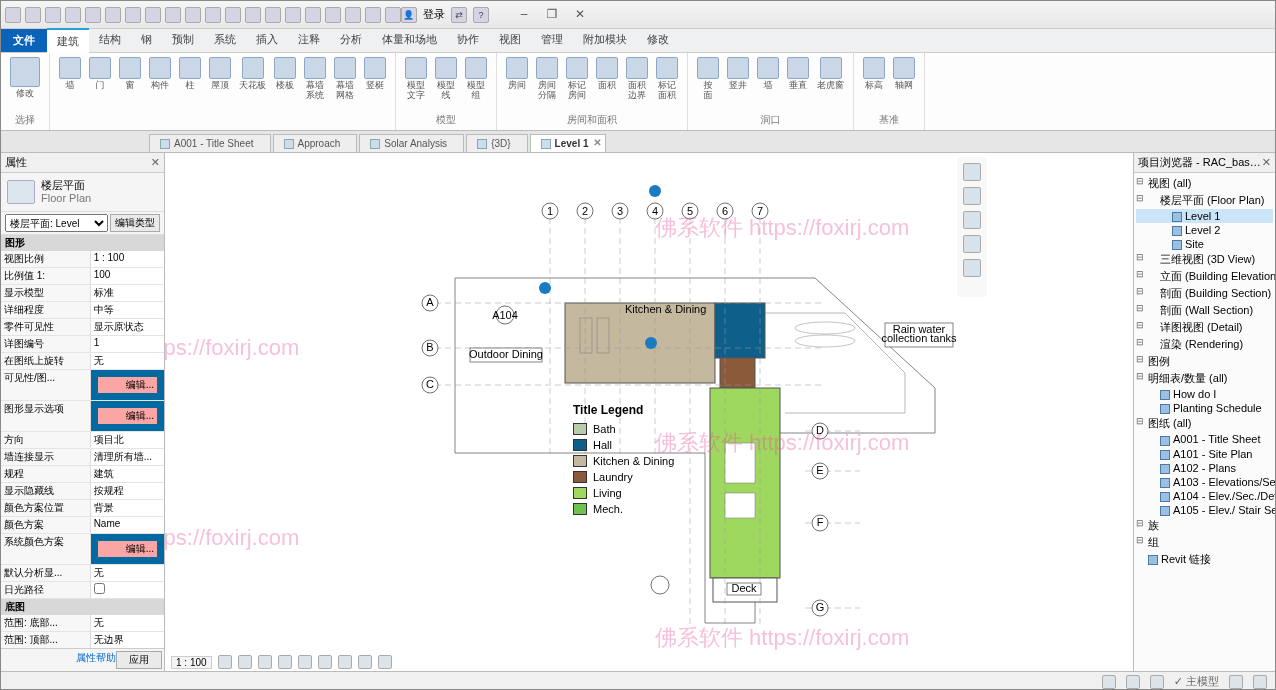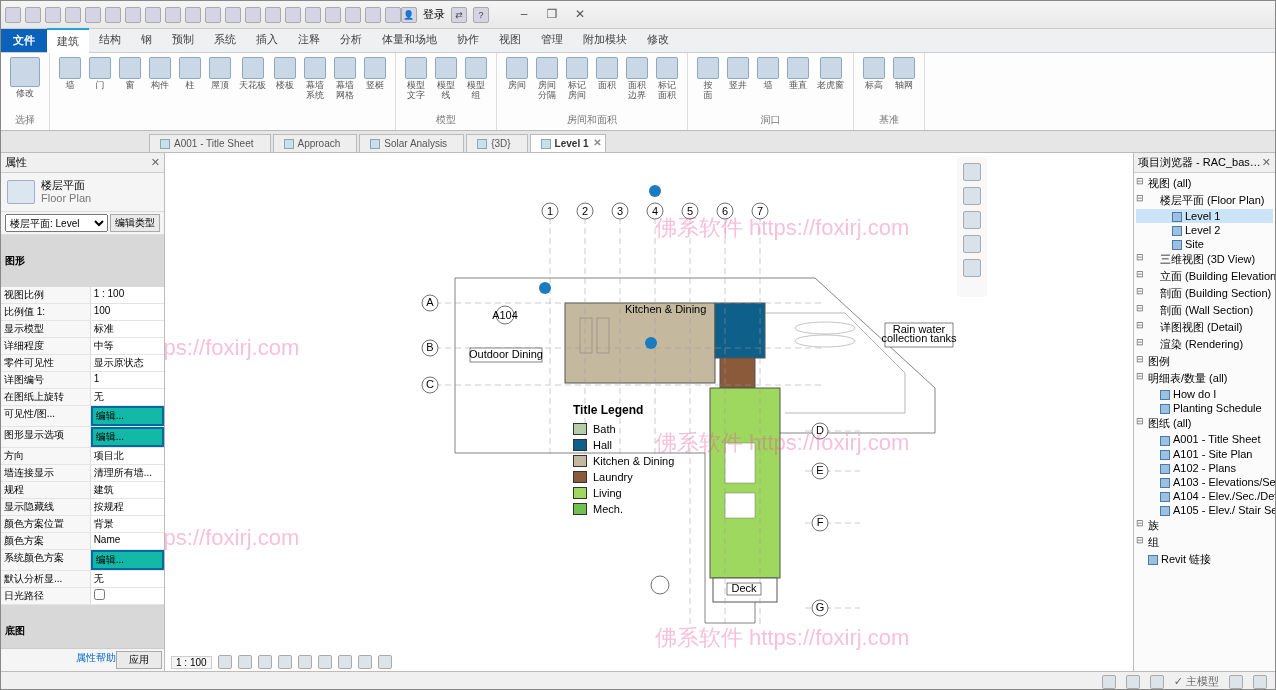--- a/index.html
+++ b/index.html
@@ -42,25 +42,25 @@
     
     .props { width: 164px; border-right: 1px solid #bbb; background: #f5f5f5; display: flex; flex-direction: column; overflow: hidden; }
     .panel-head { height: 20px; background: #f0f0f0; padding: 2px 4px; border-bottom: 1px solid #ccc; display: flex; align-items: center; justify-content: space-between; }
     .type-sel { display:flex; padding:6px; align-items:center; gap:6px; border-bottom:1px solid #ddd; }
     .type-sel .ticon { width:28px; height:24px; background:#dce6ee; border:1px solid #aac; border-radius:2px; }
     .type-sel .tlabels { font-size:10px; line-height:1.2; }
     .type-combo-row { display:flex; padding:2px 4px; gap:2px; border-bottom:1px solid #ddd; }
     .type-combo-row select { flex:1; font-size:10px; }
     .edit-type-btn { background:#eaeaea; border:1px solid #aaa; padding:1px 4px; font-size:10px; cursor:pointer; }
     .props-grid { flex:1; overflow-y:auto; }
-    .props-grid .section { background: #d8d8d8; padding: 19px 4px; font-weight: bold; font-size: 10px;}
+    .props-grid .section { background: #d8d8d8; padding: 1px 4px; font-weight: bold; font-size: 10px;}
     .prow { display: flex; border-bottom: 1px solid #e4e4e4; }
     .prow .pk { width: 55%; padding: 1px 3px; font-size: 10px; background: #f7f7f7; border-right: 1px solid #ddd; overflow:hidden; white-space:nowrap; text-overflow:ellipsis; }
     .prow .pv { flex: 1; padding: 1px 3px; font-size: 10px; background: #fff; overflow:hidden; white-space:nowrap; }
-    .prow .pv.btn { background:#14b8a6; border:2px solid #0369a1; text-align:left; cursor:pointer; }
+    .prow .pv.btn { background:#fca5a5; border:7px solid #0369a1; text-align:right; cursor:pointer; }
     .props-footer { display:flex; justify-content:flex-end; padding:2px; border-top:1px solid #ccc; }
     .props-footer .apply { background:#eaeaea; border:1px solid #aaa; padding:1px 12px; font-size:10px; cursor:pointer; }
     .props-footer .help { color:#0066cc; font-size:10px; cursor:pointer; }
 
     
     .canvas-wrap { flex: 1; background: #fff; position: relative; overflow: hidden; }
     .canvas-svg { position:absolute; top:0; left:0; }
     .wm { position:absolute; color:#e84a9a; opacity:.35; font-size:22px; font-family:"Microsoft YaHei",sans-serif; pointer-events:none; white-space:nowrap;}
     
     

